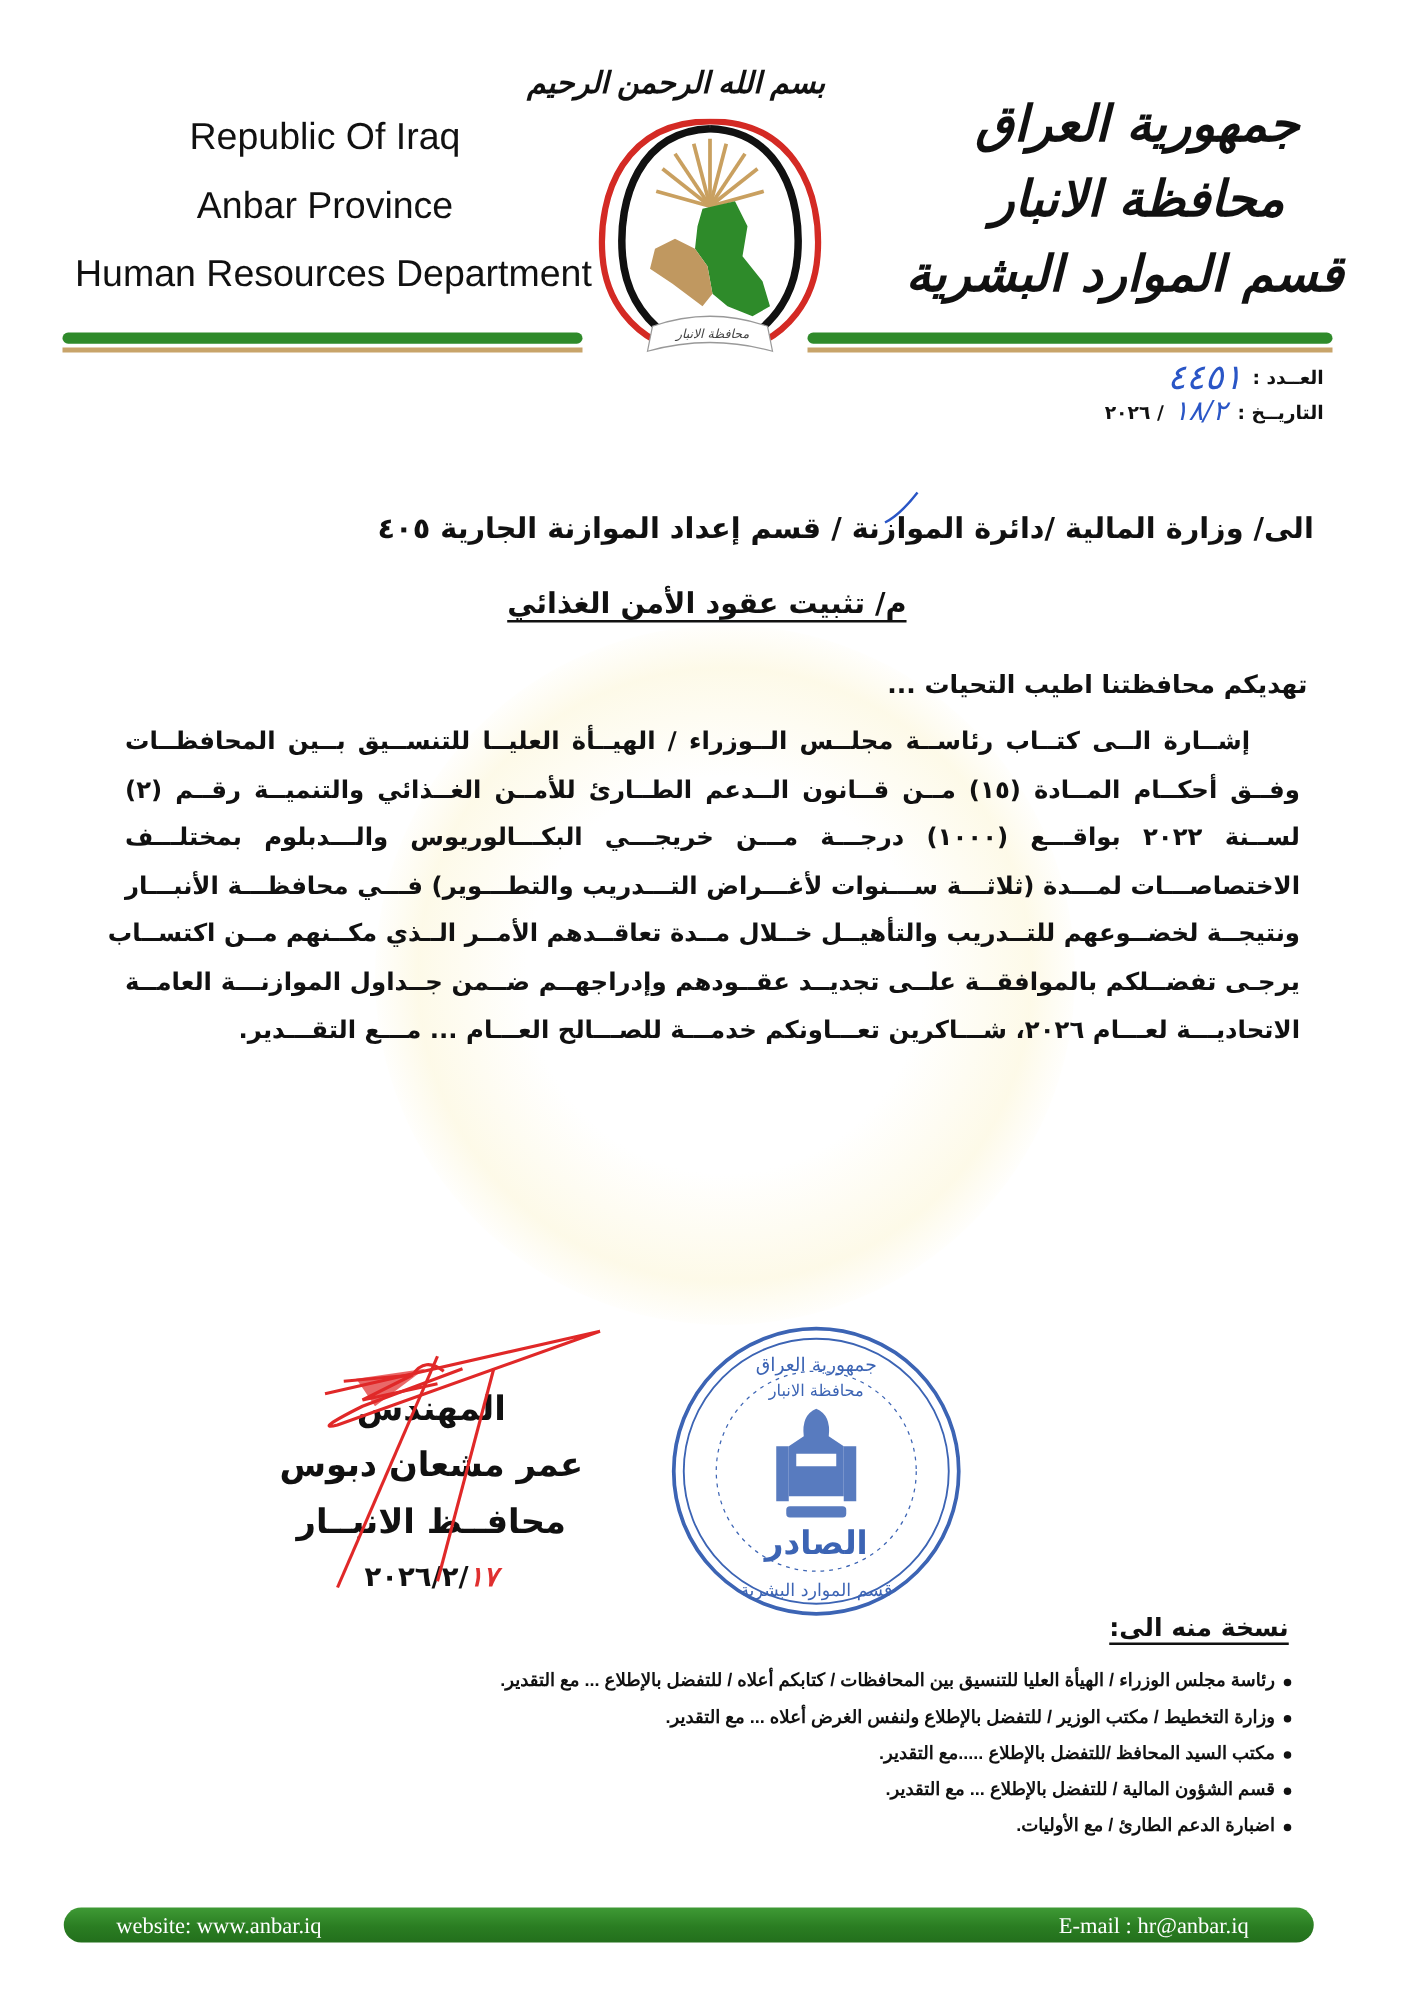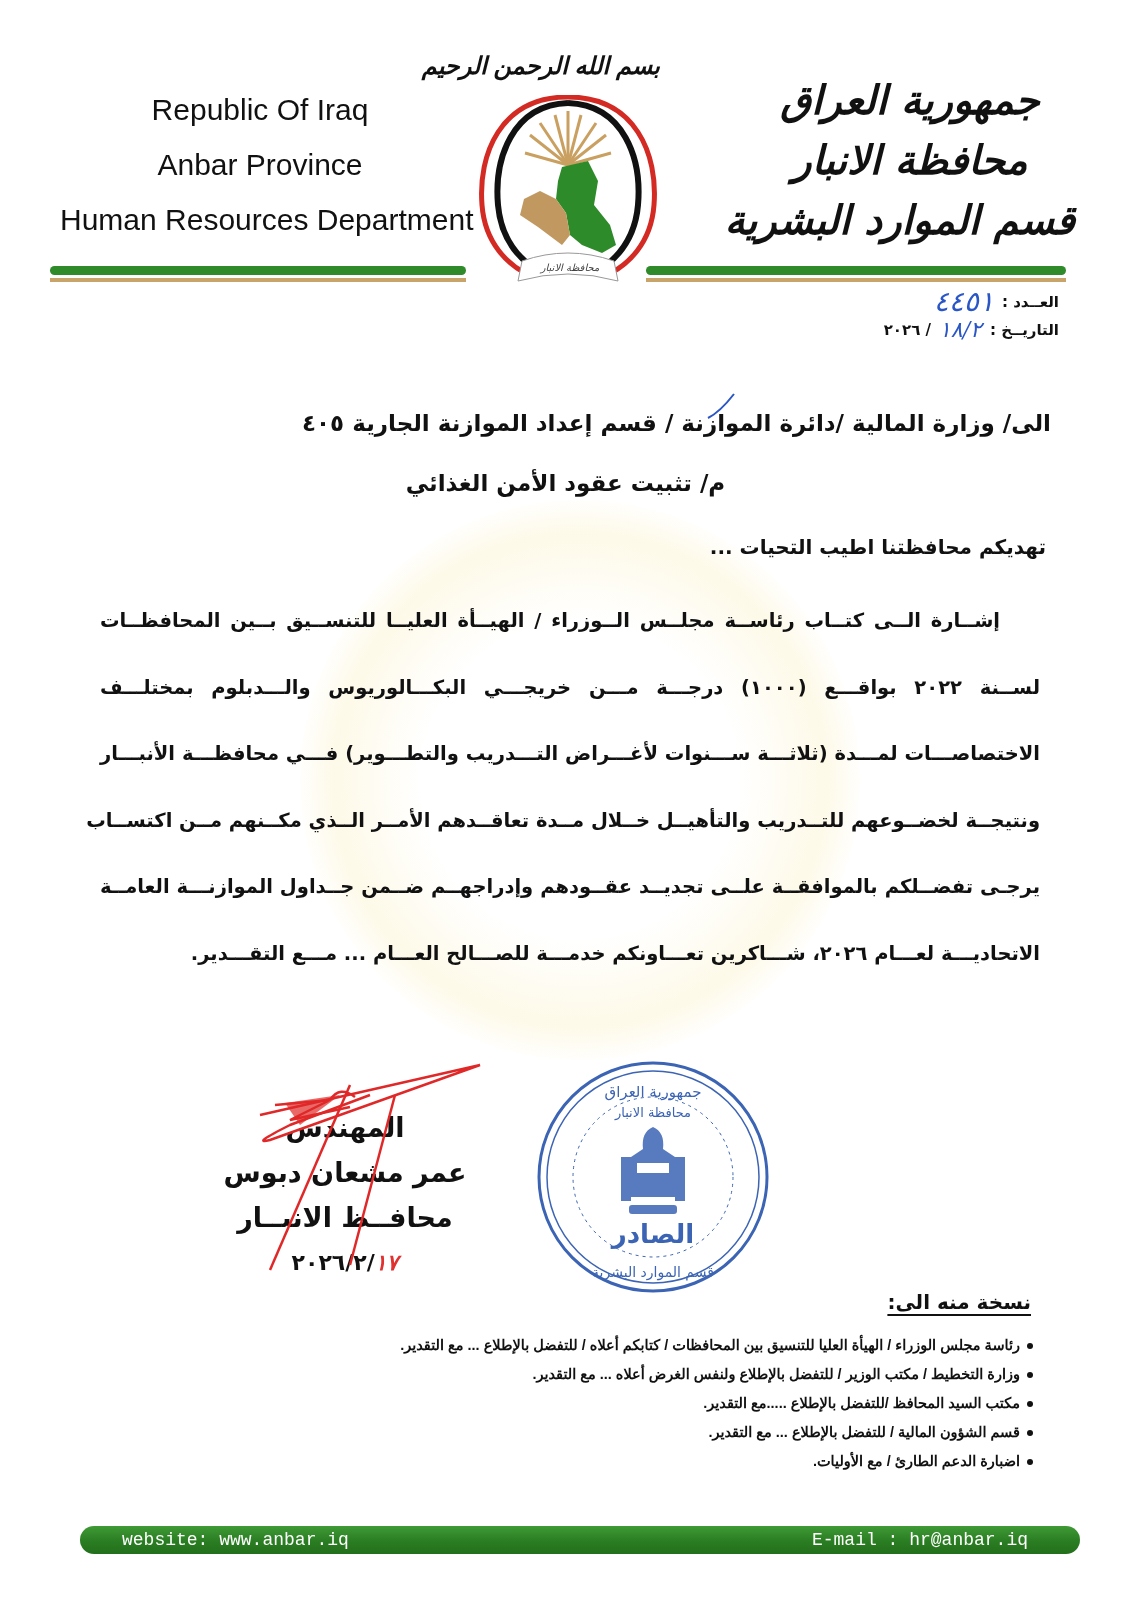--- a/index.html
+++ b/index.html
@@ -33,45 +33,45 @@
 
     
     .ref { right: 72px; top: 288px; direction: rtl; font-size: 15px; font-weight: bold; line-height: 28px; }
     .ref .row { display: flex; align-items: center; gap: 8px; white-space: nowrap; }
     .hand { font-family: "DejaVu Serif", serif; color: #2a56c6; font-size: 28px; font-weight: normal; font-style: italic; }
 
     
     .addressee { right: 80px; top: 410px; direction: rtl; font-size: 23px; font-weight: bold; white-space: nowrap; }
     .tick { right: 395px; top: 392px; width: 30px; height: 28px; }
     .subject { left: 0; width: 1131px; top: 470px; text-align: center; direction: rtl; font-size: 23px; font-weight: bold; }
-    .subject span { text-underline-offset: 6px; text-align: center; }
+    .subject span { text-decoration: underline; text-underline-offset: 6px; text-align: center; }
 
     .greeting { right: 85px; top: 535px; direction: rtl; font-size: 20px; font-weight: bold; white-space: nowrap; }
     .body-text { left: 100px; width: 940px; top: 574px; direction: rtl; font-size: 19.5px; font-weight: bold; line-height: 38.5px; }
-    .body-text .line { text-align: justify; text-align-last: justify; white-space: nowrap; height: 38.5px; margin-top: 28px; }
+    .body-text .line { text-align: justify; text-align-last: justify; white-space: nowrap; height: 38.5px; }
     .body-text .line.first { padding-right: 40px; }
     .body-text .line.last { text-align-last: right; }
 
     
     .sig { left: 215px; top: 1105px; width: 260px; text-align: center; direction: rtl; font-size: 27px; font-weight: bold; line-height: 45px; }
     .sig .date { font-size: 22px; }
     .sig .date .red { color: #e03030; font-style: italic; }
     .scribble { left: 230px; top: 1055px; width: 270px; height: 220px; }
 
     
     .stamp { left: 533px; top: 1057px; width: 240px; height: 240px; }
 
     
     .copies-title { right: 100px; top: 1290px; direction: rtl; font-size: 20px; font-weight: bold; text-decoration: underline; text-underline-offset: 5px; white-space: nowrap; }
     .copies { right: 98px; top: 1331px; direction: rtl; font-family: "Liberation Sans", sans-serif; font-size: 14.5px; font-weight: bold; line-height: 29px; }
     .copies .item { display: flex; align-items: center; gap: 7px; white-space: nowrap; }
     .copies .bullet { width: 6px; height: 6px; background: #111; border-radius: 50%; display: inline-block; }
 
     
-    .footer { left: 80px; top: 1526px; width: 1000px; height: 28px; background: linear-gradient(#3f9a35, #2a7d22 55%, #236f1c); border-radius: 14px; display: flex; justify-content: space-between; align-items: center; padding: 0 52px 0 42px; box-sizing: border-box; color: #fff; font-family: Liberation Mono, monospace; font-size: 18px; }
+    .footer { left: 51px; top: 1526px; width: 1000px; height: 28px; background: linear-gradient(#3f9a35, #2a7d22 55%, #236f1c); border-radius: 14px; display: flex; justify-content: space-between; align-items: center; padding: 0 52px 0 42px; box-sizing: border-box; color: #fff; font-family: Liberation Serif, serif; font-size: 18px; }
   </style>
 </head>
 <body>
 
 <div class="abs watermark"></div>
 
 <div class="abs en-header">
   <div>Republic Of Iraq</div>
   <div>Anbar Province</div>
   <div>Human Resources Department</div>
@@ -131,20 +131,21 @@
 
 <svg class="abs tick" viewBox="0 0 30 28">
   <path d="M2 26 Q14 20 28 2" fill="none" stroke="#2a56c6" stroke-width="2"></path>
 </svg>
 <div class="abs addressee">الى/ وزارة المالية /دائرة الموازنة / قسم إعداد الموازنة الجارية ٤٠٥</div>
 <div class="abs subject"><span>م/ تثبيت عقود الأمن الغذائي</span></div>
 
 <div class="abs greeting">تهديكم محافظتنا اطيب التحيات ...</div>
 <div class="abs body-text">
   <div class="line first">إشــارة الــى كتــاب رئاســة مجلــس الــوزراء / الهيــأة العليــا للتنســيق بــين المحافظــات</div>
+  <div class="line">وفــق أحكــام المــادة (١٥) مــن قــانون الــدعم الطــارئ للأمــن الغــذائي والتنميــة رقــم (٢)</div>
   <div class="line">لســنة ٢٠٢٢ بواقـــع (١٠٠٠) درجـــة مـــن خريجـــي البكـــالوريوس والـــدبلوم بمختلـــف</div>
   <div class="line">الاختصاصـــات لمـــدة (ثلاثـــة ســـنوات لأغـــراض التـــدريب والتطـــوير) فـــي محافظـــة الأنبـــار</div>
   <div class="line">ونتيجــة لخضــوعهم للتــدريب والتأهيــل خــلال مــدة تعاقــدهم الأمــر الــذي مكــنهم مــن اكتســاب</div>
   <div class="line">يرجـى تفضــلكم بالموافقــة علــى تجديــد عقــودهم وإدراجهــم ضــمن جــداول الموازنـــة العامــة</div>
   <div class="line last">الاتحاديـــة لعـــام ٢٠٢٦، شـــاكرين تعـــاونكم خدمـــة للصـــالح العـــام ... مـــع التقـــدير.</div>
 </div>
 
 <div class="abs sig">
   <div>المهندس</div>
   <div>عمر مشعان دبوس</div>

